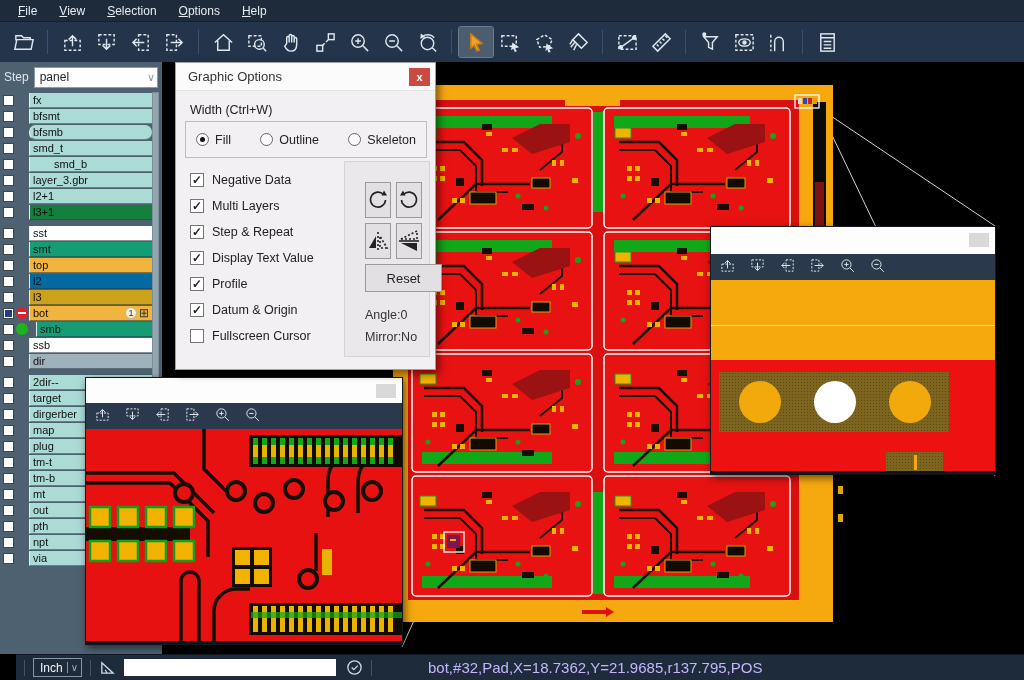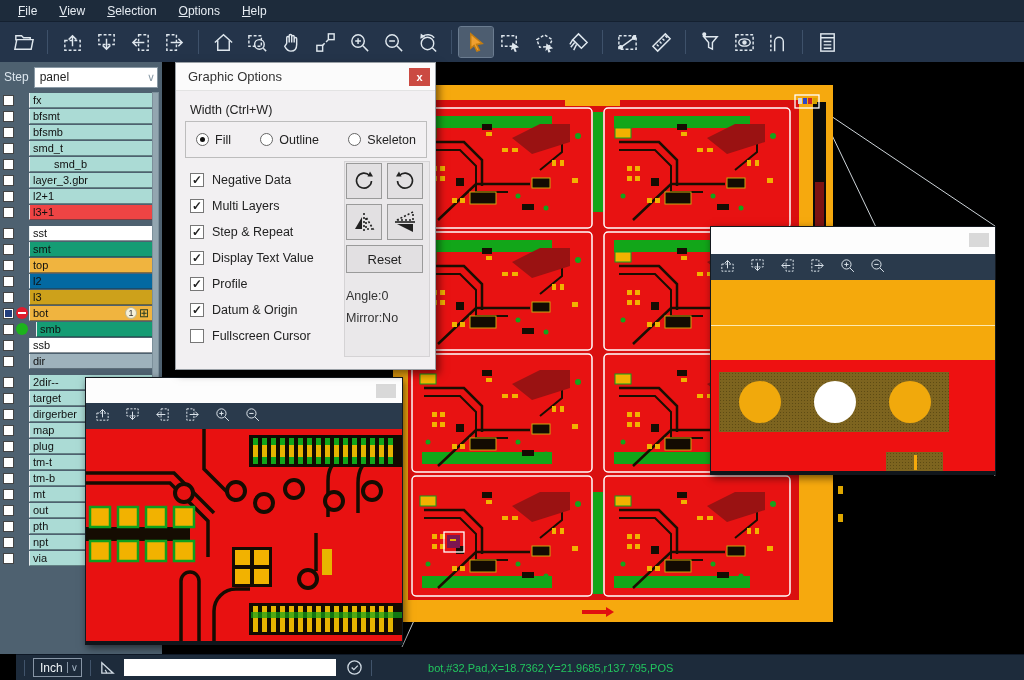--- a/index.html
+++ b/index.html
@@ -59,41 +59,41 @@
 
   
   .statusbar { position:absolute; left:16px; top:654px; width:1024px; height:26px; background:#1d2b3b;
     display:flex; align-items:center; z-index:6; border-top:1px solid #0e1826; }
   .sb-sep { width:1px; height:16px; background:#41546b; margin:0 8px; }
   .units-select { height:19px; min-width:46px; border:1px solid #8795a5; display:flex; align-items:center;
     gap:4px; padding:0 3px 0 6px; color:#eef3f7; font-size:12px; }
   .units-select .chev { color:#9fb0c0; font-size:10px; border-left:1px solid #8795a5; padding-left:3px; }
   .sb-icon svg { width:17px; height:17px; stroke:#cfd9e2; fill:none; stroke-width:1.4; display:block; }
   .cmd-input { width:212px; height:17px; background:#fff; border:none; margin-left:8px; font-size:11px; padding:0 4px; }
-  .sb-msg { color:#22c55e; font-size:11px; white-space:nowrap;padding-left:48px; }
+  .sb-msg { color:#c4b5fd; font-size:15px; white-space:nowrap;padding-left:48px; }
 
   
   .dialog { position:absolute; left:175px; top:62px; width:261px; height:308px; background:#f2f0f2;
     border:1px solid #9aa0a6; box-shadow:3px 4px 8px rgba(0,0,0,.5); z-index:7; font-size:12.5px; color:#222; }
   .dlg-title { height:28px; background:#fbfbfb; border-bottom:1px solid #e3e3e3; display:flex;
     align-items:center; padding-left:12px; font-size:13px; color:#333; }
   .dlg-close { position:absolute; right:5px; top:5px; width:21px; height:18px; background:#cb4a42;
     color:#fff; font-size:11px; font-weight:bold; display:flex; align-items:center; justify-content:center; }
   .dlg-width { position:absolute; left:14px; top:40px; }
   .radio-group { position:absolute; left:9px; top:58px; width:242px; height:37px; border:1px solid #bdbdbd;
     display:flex; align-items:center; padding:0 10px; justify-content:space-between; }
   .radio { display:flex; align-items:center; gap:6px; }
   .radio .rb { width:13px; height:13px; border-radius:50%; background:#fff; border:1px solid #666; position:relative; }
   .radio .rb.sel::after { content:""; position:absolute; left:3px; top:3px; width:5px; height:5px; border-radius:50%; background:#111; }
   .checks { position:absolute; left:14px; top:104px; }
   .check { display:flex; align-items:center; gap:8px; height:26px; }
   .check .cb { width:14px; height:14px; background:#fff; border:1px solid #777; font-size:12px; font-weight:bold;
     color:#222; display:flex; align-items:center; justify-content:center; line-height:1; }
   .dlg-right { position:absolute; left:168px; top:98px; width:86px; height:196px; background:#eae8ea;
-    border:1px solid #d5d3d5; padding:1px; }
+    border:1px solid #d5d3d5; padding:20px; }
   .dlg-right .btn-row { display:flex; gap:5px; margin-bottom:5px; }
   .sq-btn { width:36px; height:36px; background:#e2e0e2; border:1px solid #9a9a9a; display:flex;
     align-items:center; justify-content:center; }
   .sq-btn svg { width:24px; height:24px; stroke:#222; fill:none; stroke-width:1.6; }
   .reset-btn { width:77px; height:28px; background:#e2e0e2; border:1px solid #9a9a9a; font-size:13px;
     color:#222; display:flex; align-items:center; justify-content:center; margin-bottom:12px; }
   .dlg-right .info { font-size:12.5px; color:#333; line-height:22px; }
   .close-btn { position:absolute; left:9px; top:278px; width:242px; height:25px; background:#eceaec;
     border:1px solid #a8a8a8; font-size:13px; color:#222; display:flex; align-items:center; justify-content:center; }
 
@@ -404,21 +404,21 @@
           <div class="layer-row">
             <div class="lcheck"></div>
             <div class="lind"></div>
             <div class="llabel" style="background: rgb(171, 219, 213);">
               <span style="flex: 1 1 0%;">bfsmt</span>
             </div>
           </div>
           <div class="layer-row">
             <div class="lcheck"></div>
             <div class="lind"></div>
-            <div class="llabel" style="background: rgb(171, 219, 213);">
+            <div class="llabel" style="background: rgb(171, 219, 213); border-radius: 7px;">
               <span style="flex: 1 1 0%;">bfsmb</span>
             </div>
           </div>
           <div class="layer-row">
             <div class="lcheck"></div>
             <div class="lind"></div>
             <div class="llabel" style="background: rgb(171, 219, 213);">
               <span style="flex: 1 1 0%;">smd_t</span>
             </div>
           </div>
@@ -439,21 +439,21 @@
           <div class="layer-row">
             <div class="lcheck"></div>
             <div class="lind"></div>
             <div class="llabel" style="background: rgb(171, 219, 213);">
               <span style="flex: 1 1 0%;">l2+1</span>
             </div>
           </div>
           <div class="layer-row">
             <div class="lcheck"></div>
             <div class="lind"></div>
-            <div class="llabel" style="background: #ef4444;">
+            <div class="llabel" style="background: #15803d;">
               <span style="flex: 1 1 0%;">l3+1</span>
             </div>
           </div>
         </div>
         <div class="layer-group">
           <div class="layer-row">
             <div class="lcheck"></div>
             <div class="lind"></div>
             <div class="llabel" style="background: rgb(255, 255, 255);">
               <span style="flex: 1 1 0%;">sst</span>

